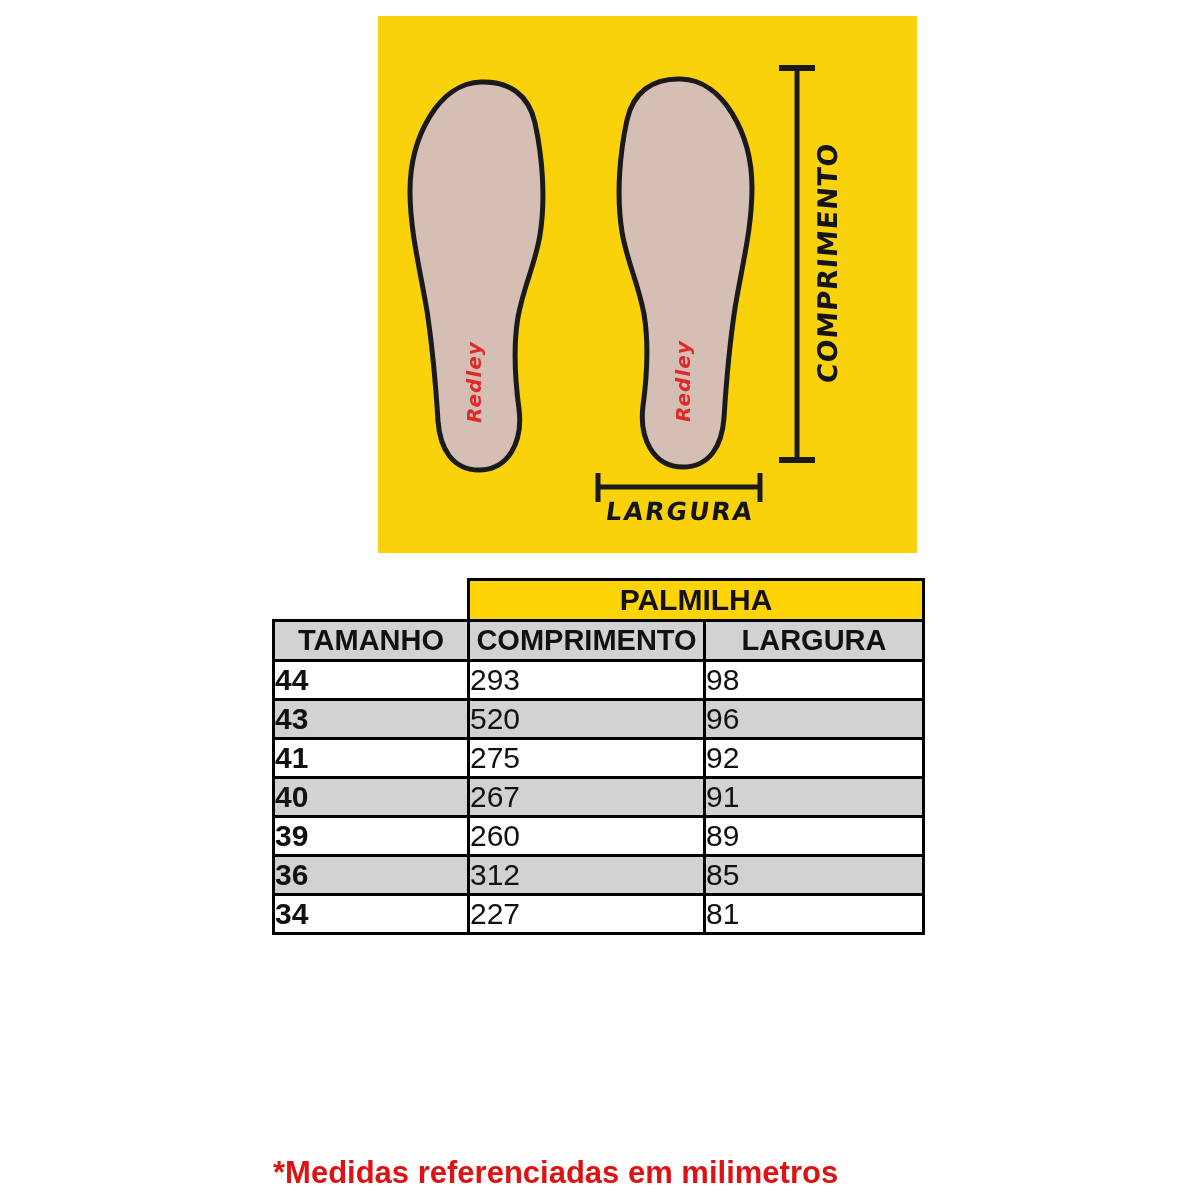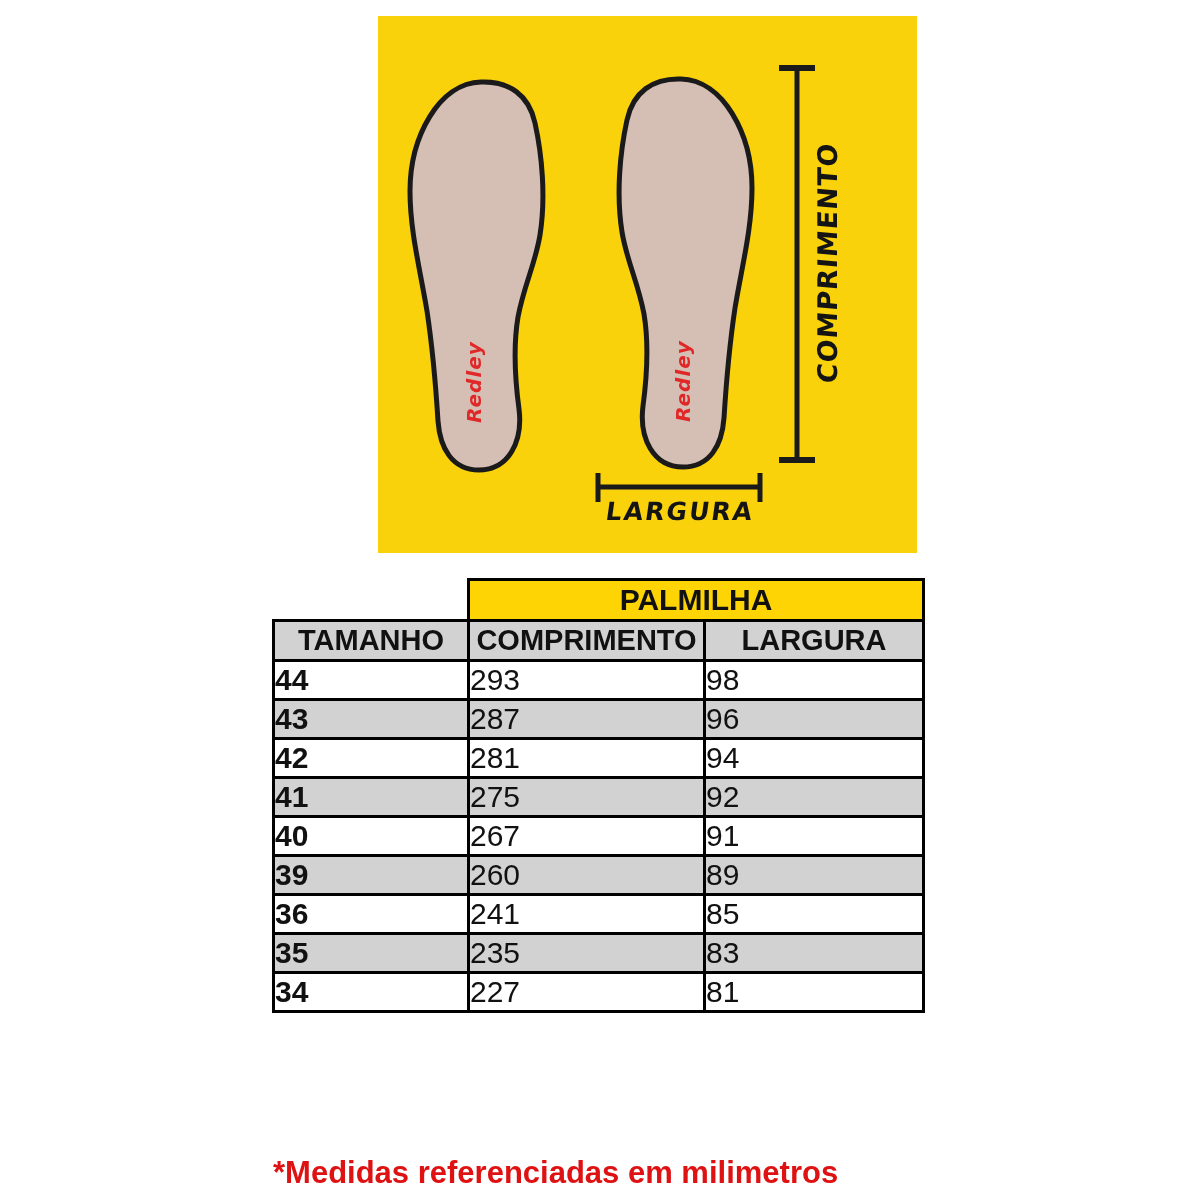--- a/index.html
+++ b/index.html
@@ -146,52 +146,42 @@
     </tr>
   </thead>
   <tbody>
     <tr>
       <td class="size">44</td>
       <td>293</td>
       <td>98</td>
     </tr>
     <tr>
       <td class="size">43</td>
-      <td>287</td>
+      <td>520</td>
       <td>96</td>
-    </tr>
-    <tr>
-      <td class="size">42</td>
-      <td>281</td>
-      <td>94</td>
     </tr>
     <tr>
       <td class="size">41</td>
       <td>275</td>
       <td>92</td>
     </tr>
     <tr>
       <td class="size">40</td>
       <td>267</td>
       <td>91</td>
     </tr>
     <tr>
       <td class="size">39</td>
       <td>260</td>
       <td>89</td>
     </tr>
     <tr>
       <td class="size">36</td>
-      <td>241</td>
+      <td>312</td>
       <td>85</td>
-    </tr>
-    <tr>
-      <td class="size">35</td>
-      <td>235</td>
-      <td>83</td>
     </tr>
     <tr>
       <td class="size">34</td>
       <td>227</td>
       <td>81</td>
     </tr>
   </tbody>
 </table>
 
 <div class="footnote">*Medidas referenciadas em milimetros</div>

